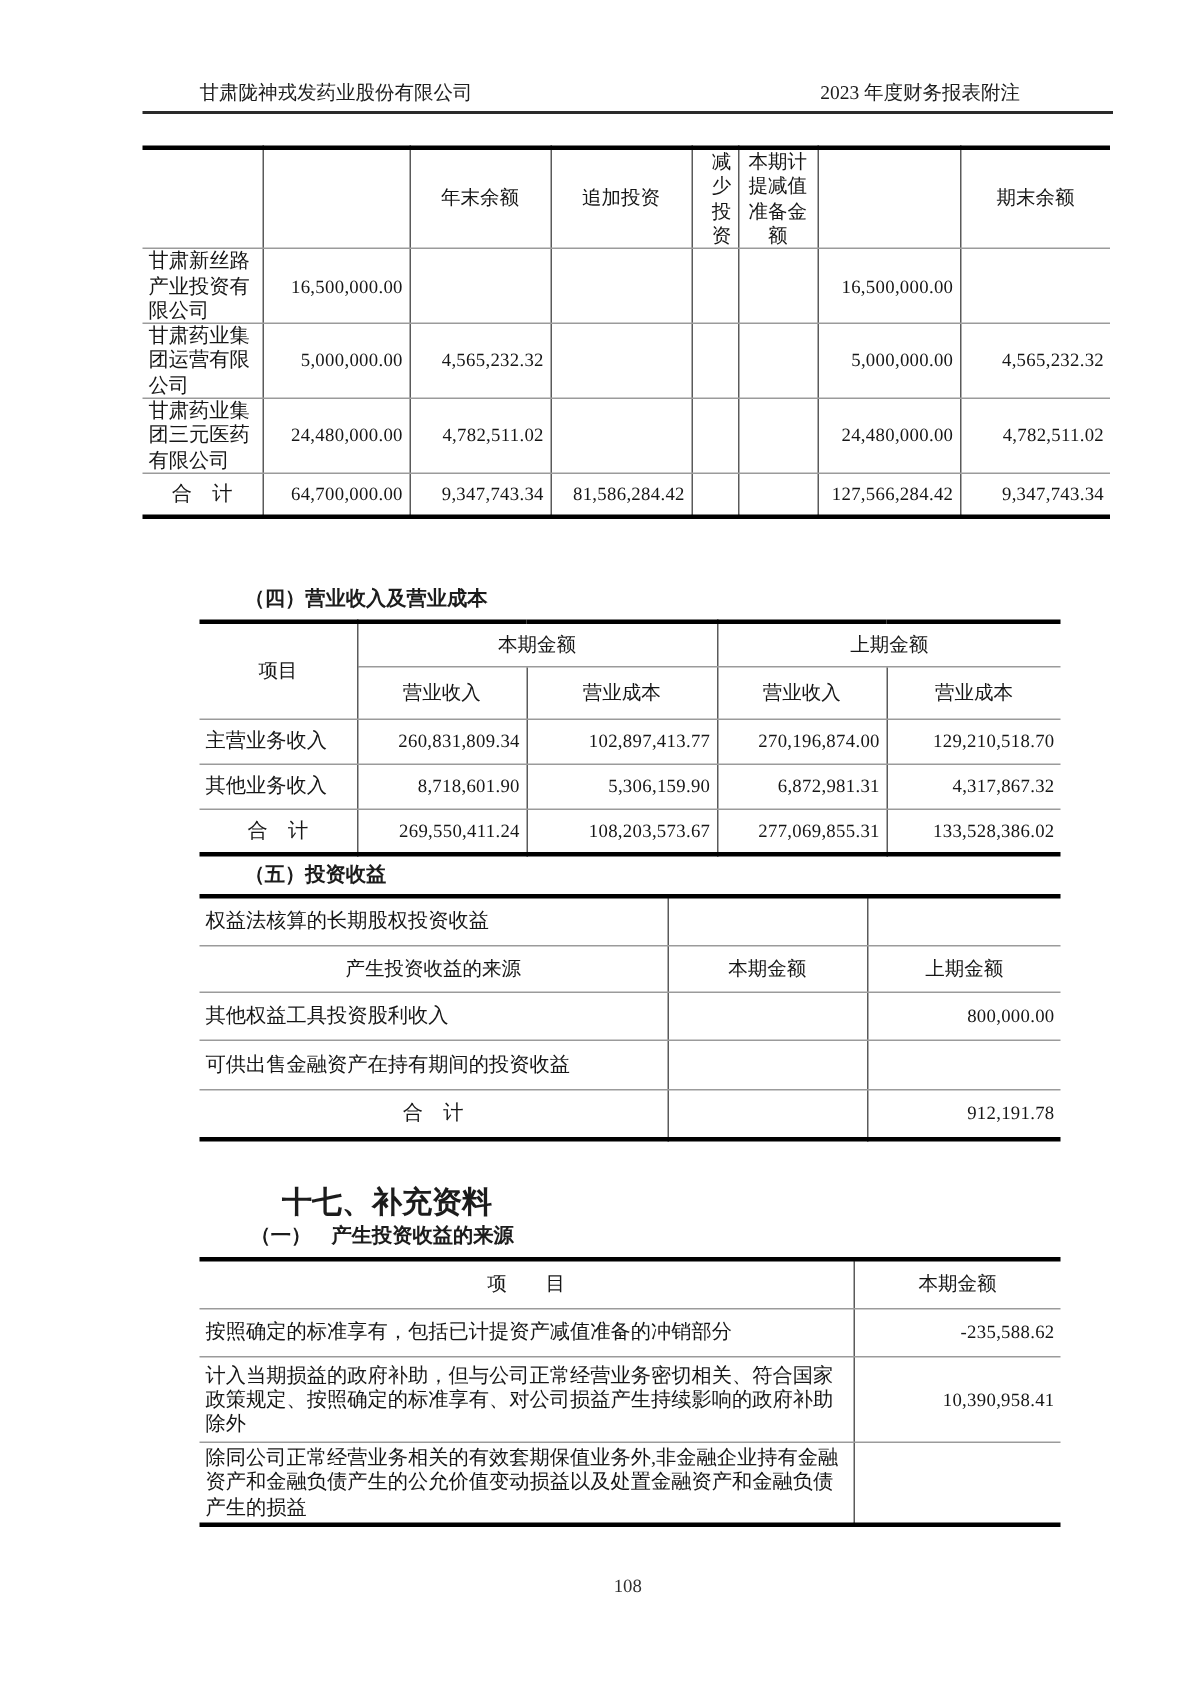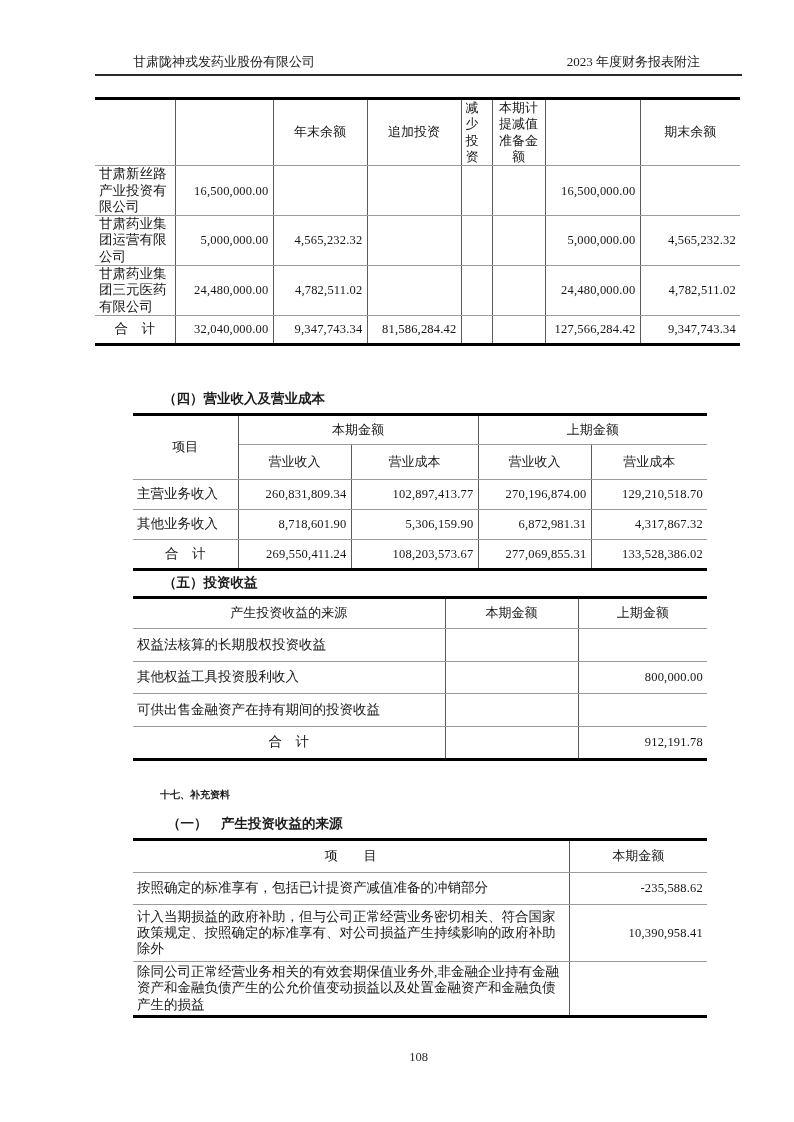--- a/index.html
+++ b/index.html
@@ -9,43 +9,43 @@
   }
   .abs{position:absolute;}
   
   .page-header{
     left:95px;top:50px;width:647px;height:21px;
     border-bottom:2px solid #2a2a2a;
     display:flex;justify-content:space-between;align-items:flex-end;
     font-size:13px;padding-bottom:3px;box-sizing:content-box;
   }
   .page-header .lft{margin-left:38px;}
-  .page-header .rgt{margin-right:42px;}
+  .page-header .rgt{margin-right:62px;}
   
   .heading{font-size:13.5px;font-weight:bold;white-space:nowrap;}
-  .heading.big{font-size:10px;}
+  .heading.big{font-size:20px;margin-left:28px;}
   
   table.fin{
     border-collapse:collapse;table-layout:fixed;width:100%;
     border-top:3px solid #000;border-bottom:3px solid #000;
     border-left:hidden;border-right:hidden;
     font-size:13.5px;color:#161616;
   }
   table.fin td{
     border-left:1px solid #5a5a5a;border-right:1px solid #5a5a5a;
     border-bottom:1px solid #9b9b9b;border-top:1px solid #9b9b9b;
     vertical-align:middle;padding:0 4px;overflow:hidden;
     word-break:break-all;line-height:16.3px;
   }
   td.lbl{text-align:left;padding:2px 4px 2px 6px;}
   td.num{text-align:right;font-size:12.5px;letter-spacing:.2px;padding-right:5px;white-space:nowrap;}
   td.ctr{text-align:center;}
   td.top{vertical-align:top;padding-top:4px;margin-left:32px;}
   td.hdr{text-align:center;font-size:13px;}
-  td.vwrap{padding:0 8px;line-height:14.5px;text-align:left;font-size:13px;}
+  td.vwrap{padding:0 8px;line-height:14.5px;text-align:right;font-size:13px;}
   td.wrap3{padding:0 5px;line-height:14.5px;text-align:center;font-size:13px;}
   td.big-lbl{line-height:19px;font-size:13.5px;padding:4px 6px 4px 7px;}
   
   .page-footer{left:95px;top:1050px;width:647px;text-align:center;font-size:12.5px;color:#2e2e2e;}
 </style>
 </head>
 <body>
 
 <div class="page">
 
@@ -102,21 +102,21 @@
         <td class="num">24,480,000.00</td>
         <td class="num">4,782,511.02</td>
         <td class="num"></td>
         <td class="num"></td>
         <td class="num"></td>
         <td class="num">24,480,000.00</td>
         <td class="num">4,782,511.02</td>
       </tr>
       <tr style="height:29px">
         <td class="ctr">合　计</td>
-        <td class="num">32,040,000.00</td>
+        <td class="num">64,700,000.00</td>
         <td class="num">9,347,743.34</td>
         <td class="num">81,586,284.42</td>
         <td class="num"></td>
         <td class="num"></td>
         <td class="num">127,566,284.42</td>
         <td class="num">9,347,743.34</td>
       </tr>
     </tbody>
       </table>
   </div>
@@ -172,30 +172,30 @@
   <div class="abs heading" style="left:163px;top:574px;">（五）投资收益</div>
 
   <div class="abs" style="left:133px;top:596px;width:574px;">
     <table class="fin">
       <colgroup>
         <col style="width:312px">
           <col style="width:133px">
           <col style="width:129px">
       </colgroup>
       <tbody>
-          <tr style="height:31px">
+          <tr style="height:33px">
+        <td class="lbl">权益法核算的长期股权投资收益</td>
+        <td class="num"></td>
+        <td class="num"></td>
+      </tr>
+      <tr style="height:31px">
         <td class="hdr">产生投资收益的来源</td>
         <td class="hdr">本期金额</td>
         <td class="hdr">上期金额</td>
       </tr>
-      <tr style="height:33px">
-        <td class="lbl">权益法核算的长期股权投资收益</td>
-        <td class="num"></td>
-        <td class="num"></td>
-      </tr>
       <tr style="height:32px">
         <td class="lbl">其他权益工具投资股利收入</td>
         <td class="num"></td>
         <td class="num">800,000.00</td>
       </tr>
       <tr style="height:33px">
         <td class="lbl">可供出售金融资产在持有期间的投资收益</td>
         <td class="num"></td>
         <td class="num"></td>
       </tr>

